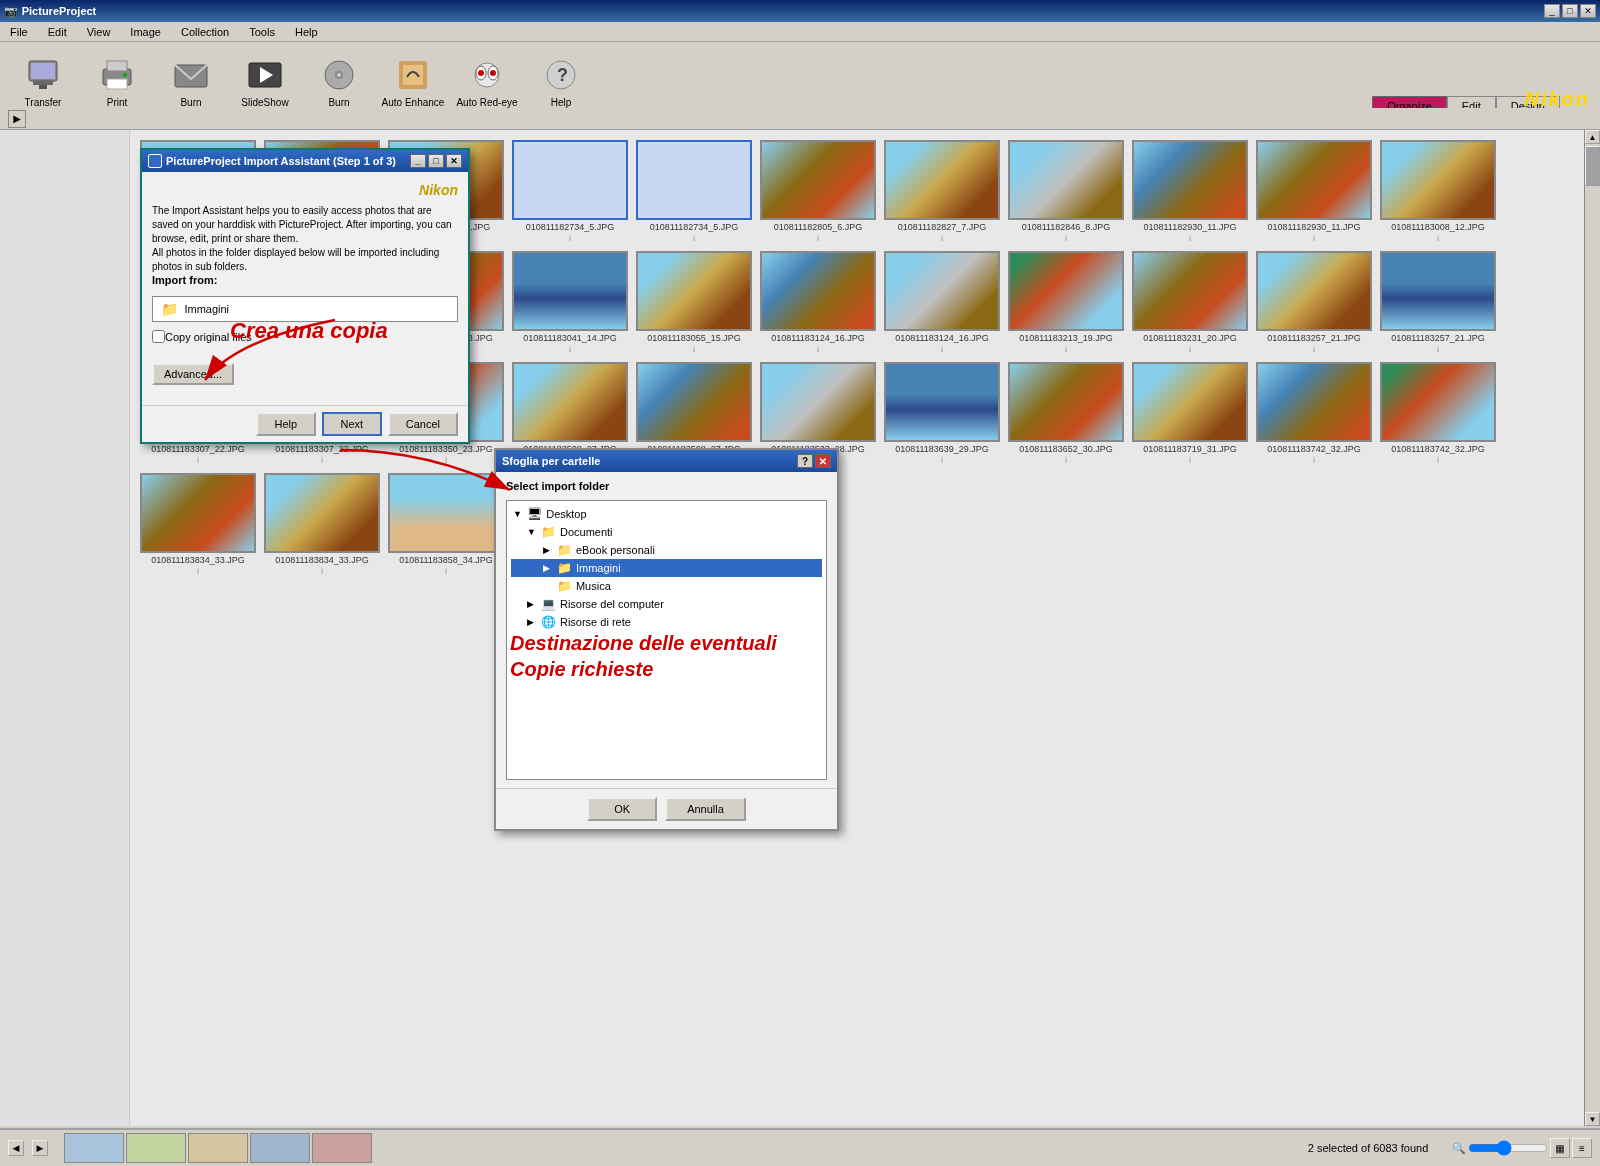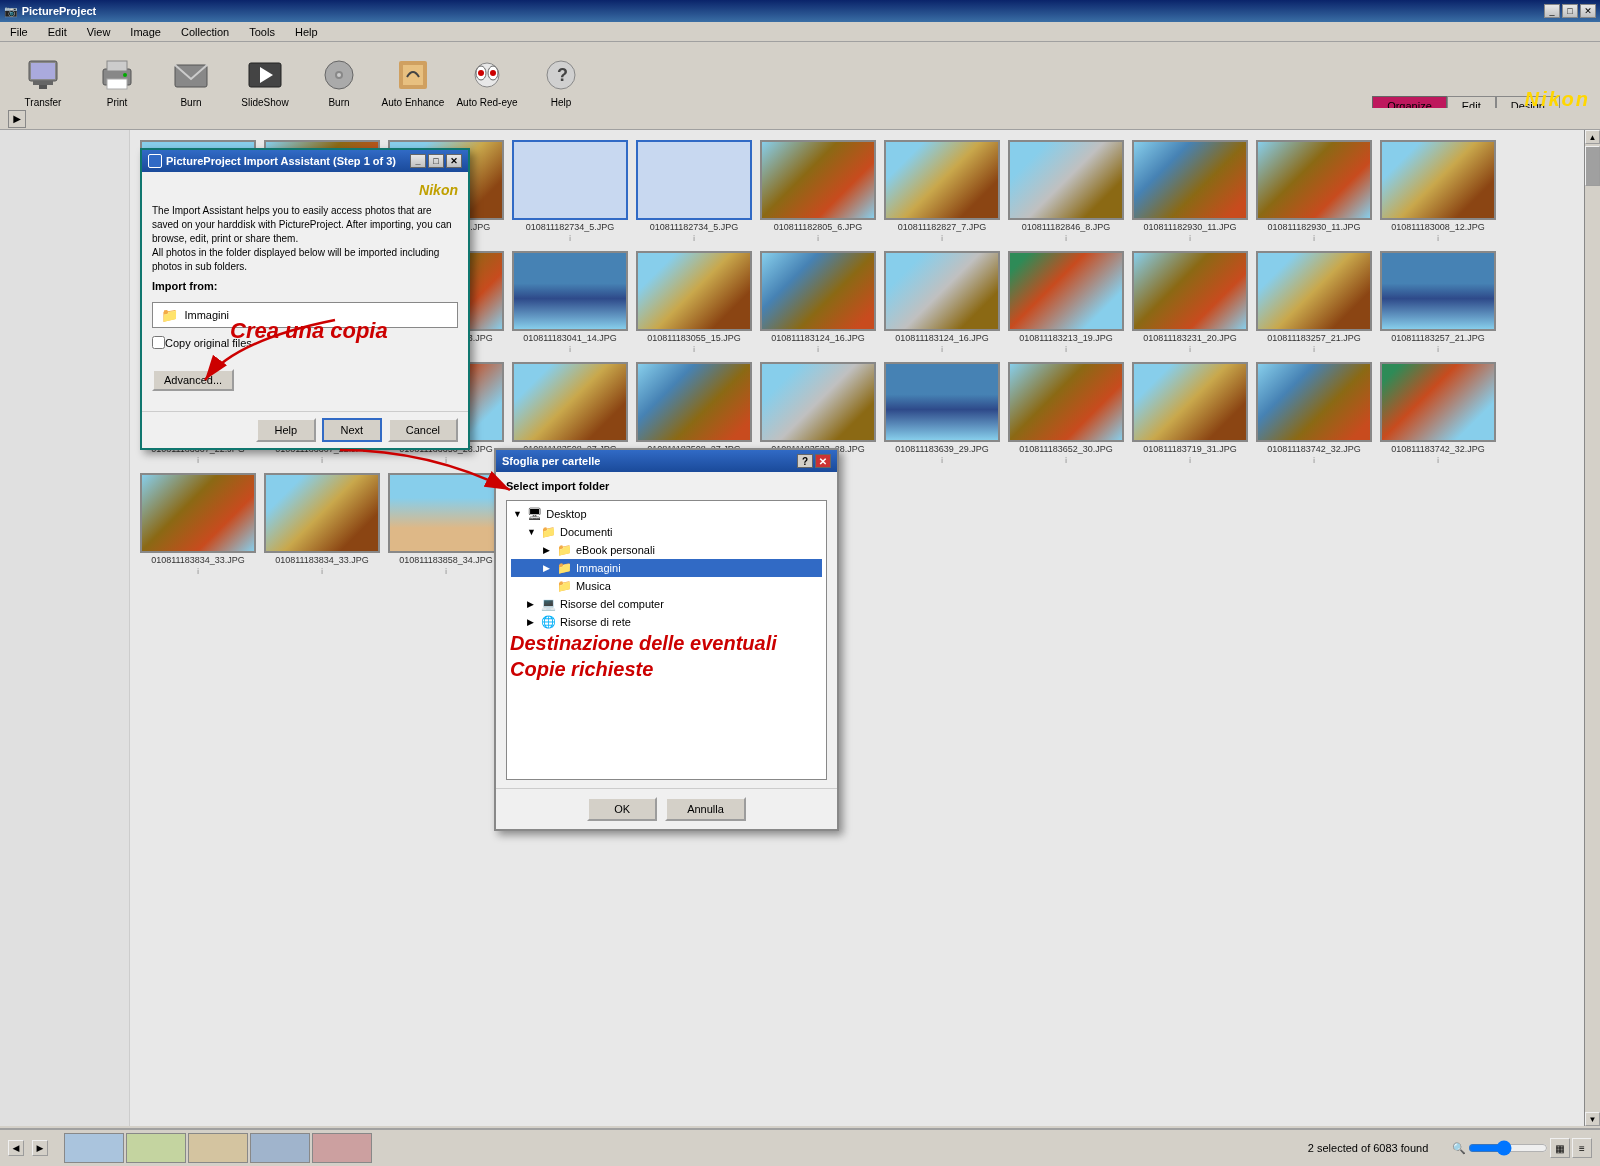--- a/index.html
+++ b/index.html
@@ -119,21 +119,21 @@
     }
     .dialog-titlebar-controls { display: flex; gap: 2px; }
     .dialog-titlebar-btn {
       width: 16px; height: 14px; background: linear-gradient(to bottom, #e8e8e8, #c0c0c0);
       border: 1px solid #666; font-size: 9px; display: flex; align-items: center;
       justify-content: center; cursor: pointer; color: #000;
     }
     .dialog-titlebar-icon { width: 14px; height: 14px; background: #316ac5; border: 1px solid #fff; border-radius: 2px; display: inline-block; margin-right: 4px; }
     .dialog-body { padding: 10px; }
     .dialog-nikon { text-align: right; color: #c0a000; font-style: italic; font-weight: bold; font-size: 14px; margin-bottom: 6px; }
-    .dialog-text { font-size: 10px; color: #000; line-height: 1.4; margin-bottom: 6px; }
+    .dialog-text { font-size: 10px; color: #000; line-height: 1.4; margin-bottom: 0; }
     .dialog-label { font-size: 11px; font-weight: bold; margin-bottom: 10px; }
     .dialog-import-folder {
       background: white; border: 1px solid #888; padding: 4px 8px;
       margin-bottom: 8px; display: flex; align-items: center; gap: 6px;
       font-size: 11px;
     }
     .folder-icon { font-size: 14px; }
     .checkbox-row { display: flex; align-items: center; gap: 0; margin-bottom: 20px; }
     .dialog-advanced-btn {
       background: #d4d0c8; border: 2px outset #f0f0f0; padding: 3px 10px;

